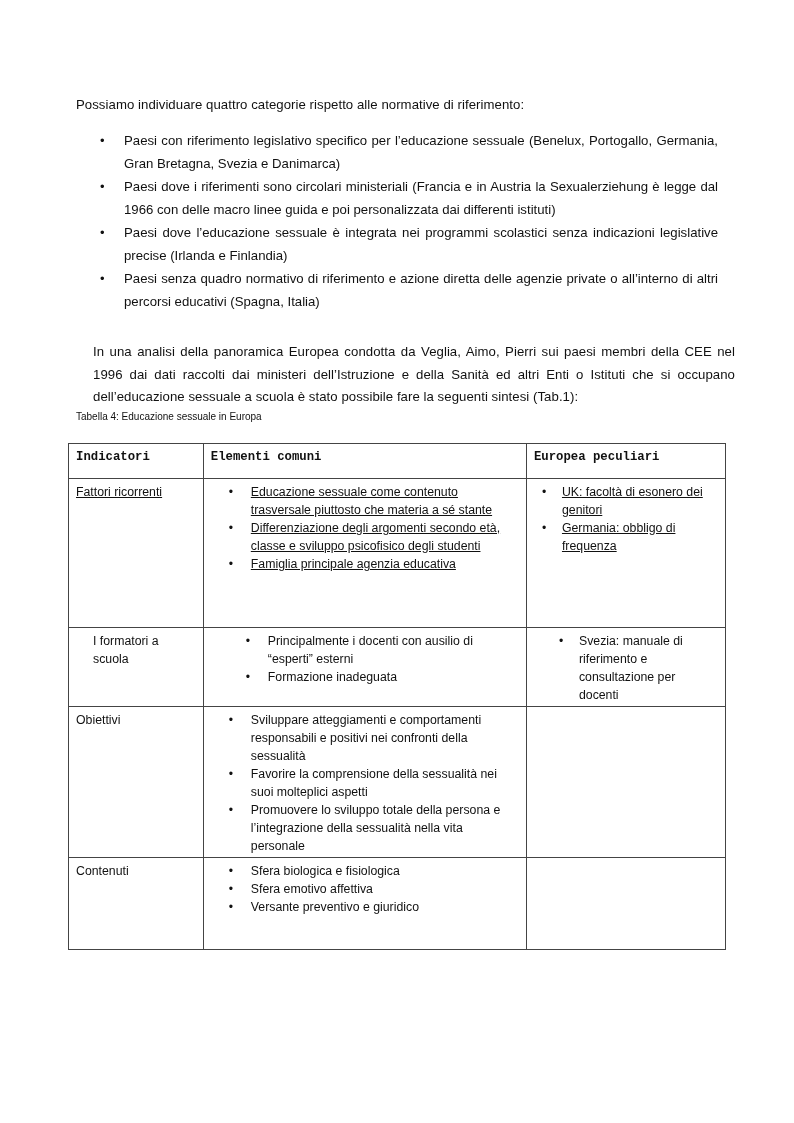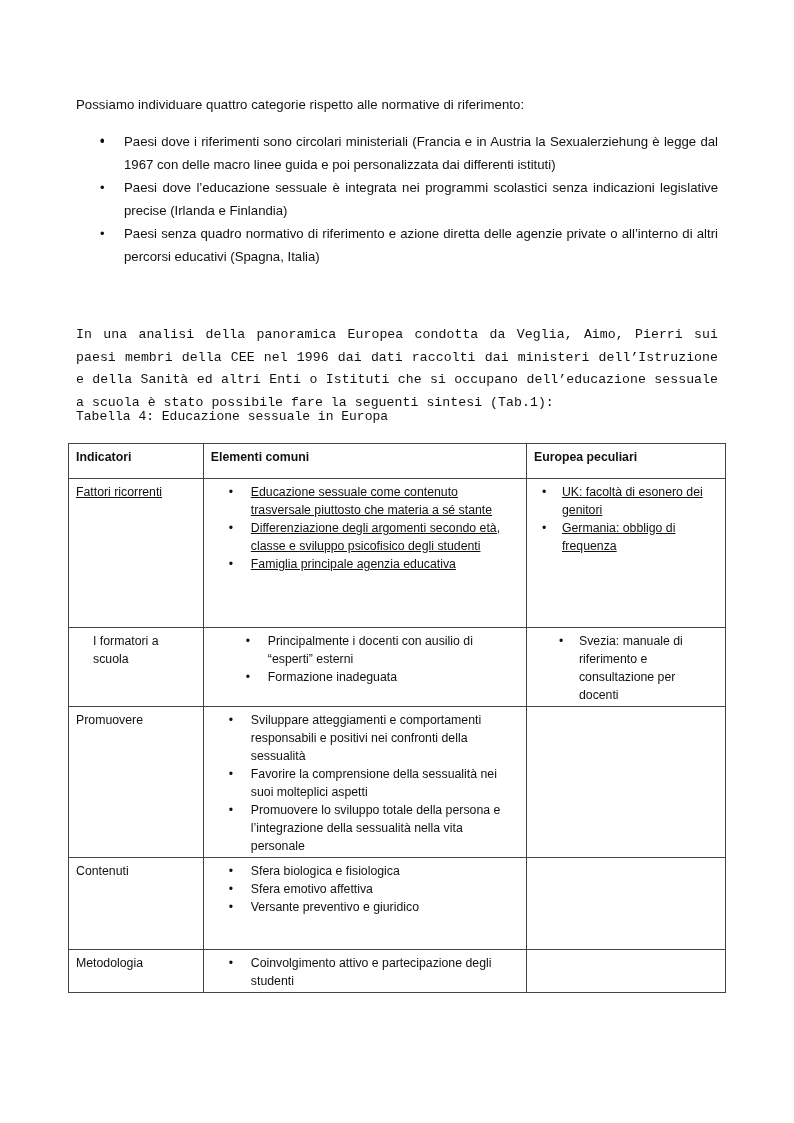--- a/index.html
+++ b/index.html
@@ -7,26 +7,26 @@
          font-family:"Liberation Sans", sans-serif; color:#111; }
   .page { position:absolute; left:0; top:0; width:794px; height:1123px; }
   .para { position:absolute; left:76px; width:642px; font-size:13.2px; line-height:22.5px;
           text-align:justify; letter-spacing:0.05px; }
   .intro { top:94px; }
   .blist { position:absolute; left:76px; top:130px; width:642px; margin:0; padding:0; list-style:none; }
   .blist li { position:relative; padding-left:48px; font-size:13.2px; line-height:22.5px;
               text-align:justify; margin-bottom:1px; }
   .blist li .bul { position:absolute; left:24px; top:0; font-size:13px; }
   .analysis { top:324px; }
-  .caption { position:absolute; left:76px; top:407px; font-size:13px; line-height:20px;font-family:Liberation Mono, monospace; }
+  .caption { position:absolute; left:76px; top:407px; font-size:10px; line-height:20px; }
   table.tbl { position:absolute; left:68px; top:443px; width:658px; border-collapse:collapse;
               table-layout:fixed; font-size:12.3px; }
   table.tbl td, table.tbl th { border:1px solid #444; vertical-align:top; padding:4px 7px 2px 7px;
               text-align:left; line-height:18px; }
-  table.tbl th { font-weight:bold; height:28px; }
+  table.tbl th { font-weight:bold; height:28px;font-family:Liberation Mono, monospace; }
   .col1 { width:126px; }
   .col2 { width:302px; }
   .col3 { width:186px; }
   ul.cell { list-style:none; margin:0; padding:0; }
   ul.cell li { position:relative; padding-left:40px; }
   ul.cell li .bul { position:absolute; left:18px; top:0; }
   ul.cell.pec li { padding-left:28px; }
   ul.cell.pec li .bul { left:8px; }
   tr.r1 td { height:142px;text-decoration:underline; }
   tr.r2 td { height:68px;padding-left:24px; }
@@ -36,27 +36,27 @@
   tr.r6 td { height:47px; }
 </style>
 </head>
 <body>
 
 <div class="page">
 
   <p class="para intro" style="margin:0;">Possiamo individuare quattro categorie rispetto alle normative di riferimento:</p>
 
   <ul class="blist">
-    <li><span class="bul">•</span></li>
-    <li><span class="bul">•</span><span>Paesi dove i riferimenti sono circolari ministeriali (Francia e in Austria la Sexualerziehung è legge dal 1967 con delle macro linee guida e poi personalizzata dai differenti istituti)</span></li>
+    <li><span class="bul">•</span><span>Paesi con riferimento legislativo specifico per l’educazione sessuale (Benelux, Portogallo, Germania, Gran Bretagna, Svezia e Danimarca)</span></li>
+    <li><span class="bul">•</span><span>Paesi dove i riferimenti sono circolari ministeriali (Francia e in Austria la Sexualerziehung è legge dal 1966 con delle macro linee guida e poi personalizzata dai differenti istituti)</span></li>
     <li><span class="bul">•</span><span>Paesi dove l’educazione sessuale è integrata nei programmi scolastici senza indicazioni legislative precise (Irlanda e Finlandia)</span></li>
     <li><span class="bul">•</span><span>Paesi senza quadro normativo di riferimento e azione diretta delle agenzie private o all’interno di altri percorsi educativi (Spagna, Italia)</span></li>
   </ul>
 
-  <p class="para analysis" style="margin:0;font-family:Liberation Mono, monospace;">In una analisi della panoramica Europea condotta da Veglia, Aimo, Pierri sui paesi membri della CEE nel 1996 dai dati raccolti dai ministeri dell’Istruzione e della Sanità ed altri Enti o Istituti che si occupano dell’educazione sessuale a scuola è stato possibile fare la seguenti sintesi (Tab.1):</p>
+  <p class="para analysis" style="margin:17px;">In una analisi della panoramica Europea condotta da Veglia, Aimo, Pierri sui paesi membri della CEE nel 1996 dai dati raccolti dai ministeri dell’Istruzione e della Sanità ed altri Enti o Istituti che si occupano dell’educazione sessuale a scuola è stato possibile fare la seguenti sintesi (Tab.1):</p>
 
   <div class="caption">Tabella 4: Educazione sessuale in Europa</div>
 
   <table class="tbl">
     <colgroup>
         <col class="col1">
         <col class="col2">
         <col class="col3">
       </colgroup>
     <thead>
@@ -91,46 +91,37 @@
             <li><span class="bul">•</span><span>Formazione inadeguata</span></li>
           </ul>
         </td>
         <td>
           <ul class="cell pec">
             <li><span class="bul">•</span><span>Svezia: manuale di riferimento e consultazione per docenti</span></li>
           </ul>
         </td>
       </tr>
       <tr class="r3">
-        <td>Promuovere</td>
+        <td>Obiettivi</td>
         <td>
           <ul class="cell">
             <li><span class="bul">•</span><span>Sviluppare atteggiamenti e comportamenti responsabili e positivi nei confronti della sessualità</span></li>
             <li><span class="bul">•</span><span>Favorire la comprensione della sessualità nei suoi molteplici aspetti</span></li>
             <li><span class="bul">•</span><span>Promuovere lo sviluppo totale della persona e l’integrazione della sessualità nella vita personale</span></li>
           </ul>
         </td>
         <td></td>
       </tr>
       <tr class="r4">
         <td>Contenuti</td>
         <td>
           <ul class="cell">
             <li><span class="bul">•</span><span>Sfera biologica e fisiologica</span></li>
             <li><span class="bul">•</span><span>Sfera emotivo affettiva</span></li>
             <li><span class="bul">•</span><span>Versante preventivo e giuridico</span></li>
           </ul>
         </td>
         <td></td>
       </tr>
-      <tr class="r5">
-        <td>Metodologia</td>
-        <td>
-          <ul class="cell">
-            <li><span class="bul">•</span><span>Coinvolgimento attivo e partecipazione degli studenti</span></li>
-          </ul>
-        </td>
-        <td></td>
-      </tr>
     </tbody>
   </table>
 
 </div>
 
 </body></html>

